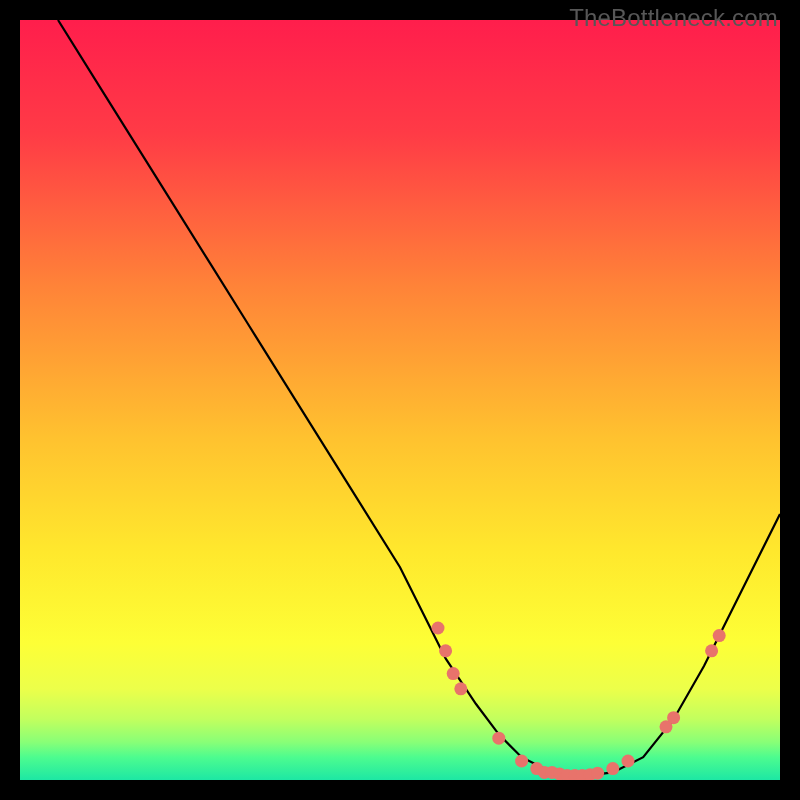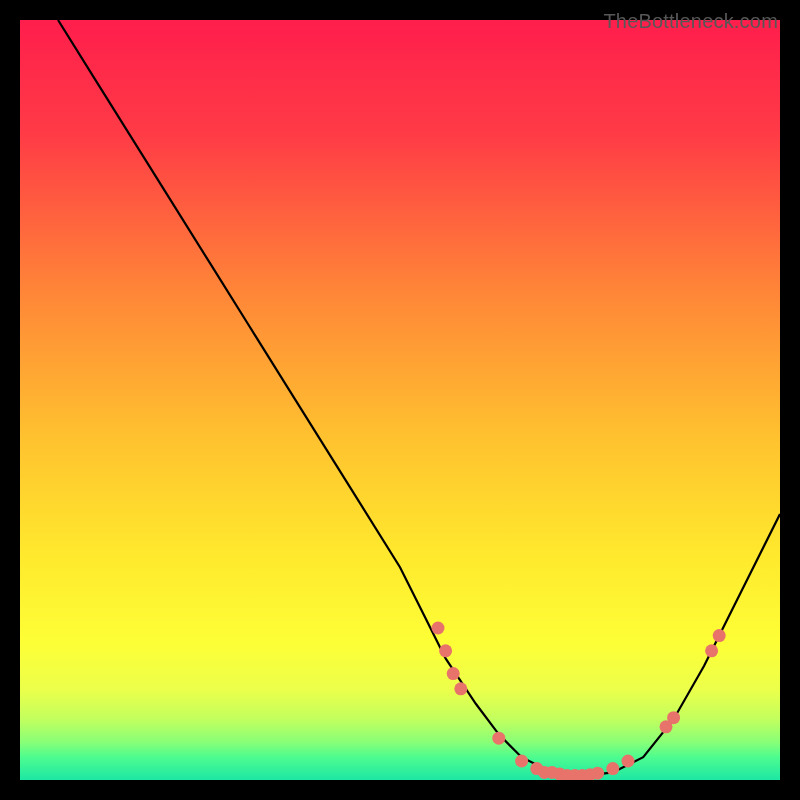--- a/index.html
+++ b/index.html
@@ -21,24 +21,24 @@
   }
   .plot-area {
     position: absolute;
     left: 0;
     top: 0;
     width: 760px;
     height: 760px;
   }
   .watermark {
     position: absolute;
-    top: 10px;
+    top: 4px;
     right: 22px;
     color: #575757;
-    font-size: 20px;
+    font-size: 24px;
     font-weight: 500;
     letter-spacing: 0.2px;
     z-index: 10;
   }
 </style>
 </head>
 <body>
 
 <div class="watermark">TheBottleneck.com</div>
 

